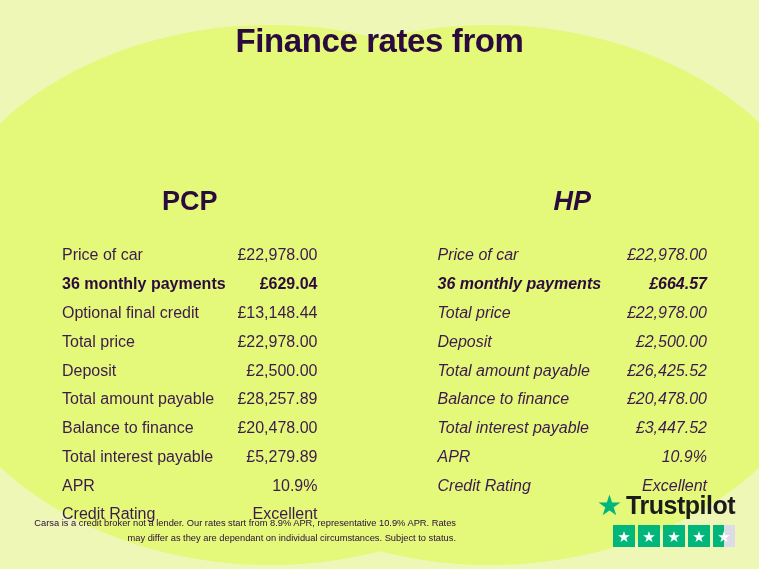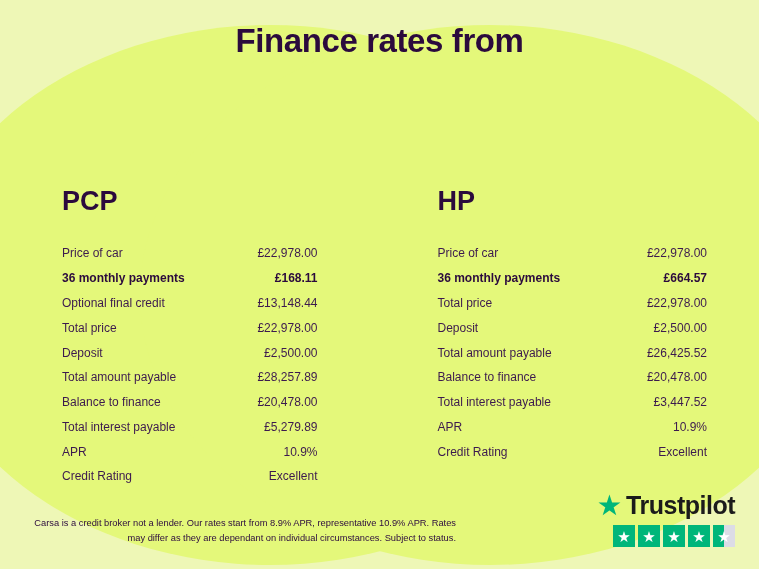--- a/index.html
+++ b/index.html
@@ -58,33 +58,34 @@
     position: relative;
     top: 6px;
   }
 
   .columns {
     position: absolute;
     top: 186px; left: 0; width: 100%;
     display: flex;
   }
   .col { width: 50%; padding: 0 62px; }
-  .col.right-col { padding: 0 52px 0 58px; }
+  .col.right-col { padding: 0 52px 0 58px; font-style: italic; }
   .col-title {
+    text-align: center;
     color: #2b0a3d;
     font-size: 27px;
     font-weight: bold;
     margin-bottom: 24px;
   }
   .row {
     display: flex;
     justify-content: space-between;
     align-items: flex-end;
     color: #3c1a4e;
-    font-size: 12px;
+    font-size: 16px;
     padding: 5.4px 0;
   }
   .row .label { white-space: nowrap; }
   .row .value { white-space: nowrap; }
   .row.bold { font-weight: bold; color: #2b0a3d; }
 
   .disclaimer {
     position: absolute;
     left: 26px; bottom: 24px;
     width: 430px;
@@ -144,21 +145,21 @@
 
     <div class="col">
       <div class="col-title">PCP</div>
 
       <div class="row">
         <span class="label">Price of car</span>
         <span class="value">£22,978.00</span>
       </div>
       <div class="row bold">
         <span class="label">36 monthly payments</span>
-        <span class="value">£168.11</span>
+        <span class="value">£629.04</span>
       </div>
       <div class="row">
         <span class="label">Optional final credit</span>
         <span class="value">£13,148.44</span>
       </div>
       <div class="row">
         <span class="label">Total price</span>
         <span class="value">£22,978.00</span>
       </div>
       <div class="row">

